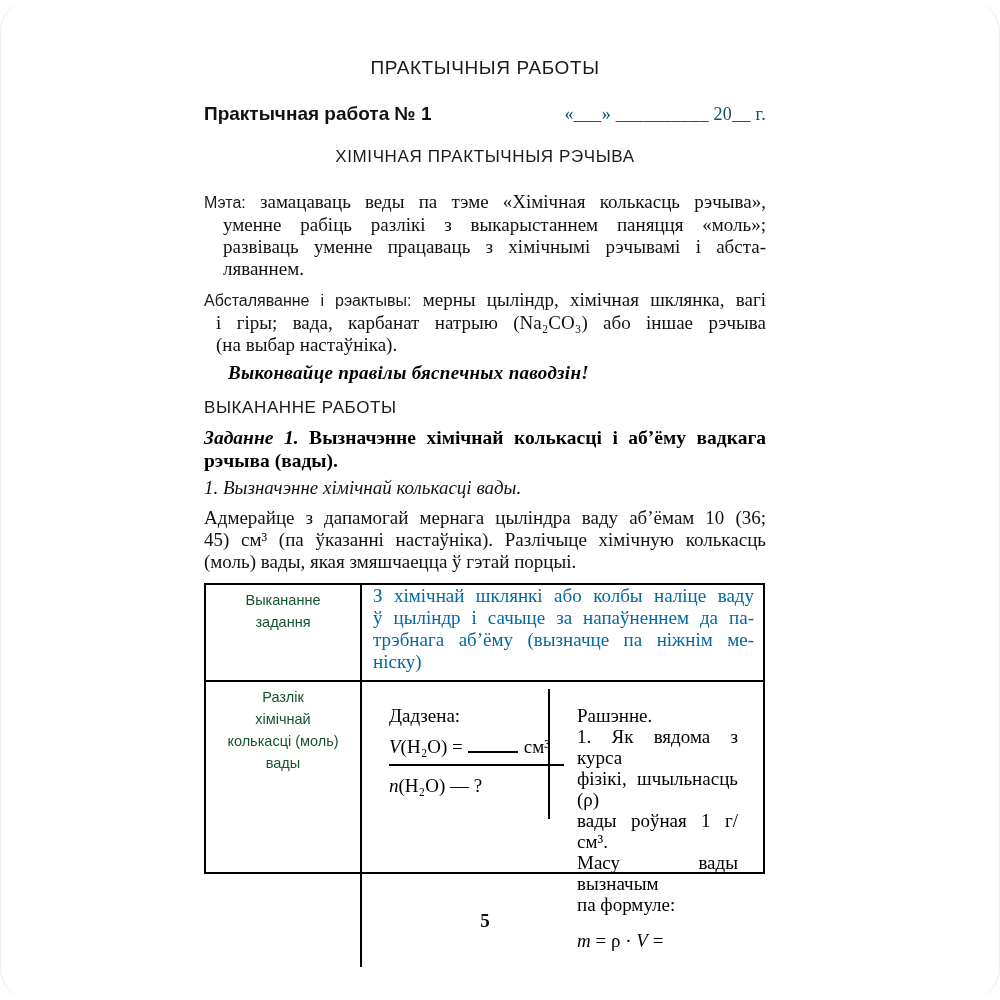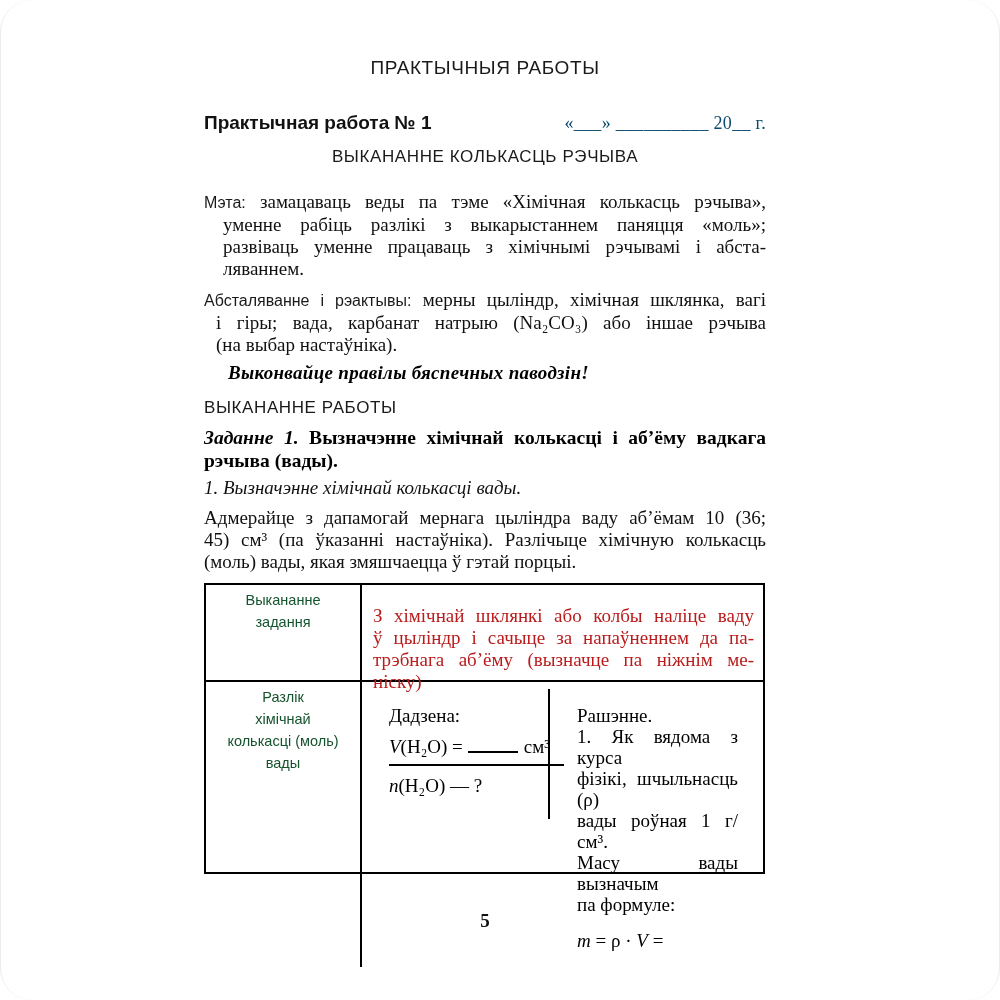--- a/index.html
+++ b/index.html
@@ -16,21 +16,21 @@
   .content-w { left:203px; width:562px; }
 
   .hdr-title {
     top:57px; left:203px; width:562px; text-align:center;
     font-family:"Liberation Sans","DejaVu Sans",sans-serif;
     font-size:19px; letter-spacing:0.6px; color:#1a1a1a;
   }
   .work-row { top:103px; display:flex; justify-content:space-between; align-items:baseline; }
   .work-title {
     font-family:"Liberation Sans","DejaVu Sans",sans-serif;
-    font-weight:bold; font-size:19px; color:#111;margin-top:9px;
+    font-weight:bold; font-size:19px; color:#111;
   }
   .date-blank {
     font-family:Liberation Serif, serif;
     font-size:18px; color:#0c4a6e; letter-spacing:0.3px;
   }
   .section-title {
     top:147px; left:203px; width:562px; text-align:center;
     font-family:"Liberation Sans","DejaVu Sans",sans-serif;
     font-size:17px; letter-spacing:0.6px; color:#1a1a1a;
   }
@@ -69,21 +69,21 @@
     border:2px solid #000; box-sizing:border-box;
     display:grid; grid-template-columns:156px 1fr; grid-template-rows:97px 1fr;
   }
   .cell { box-sizing:border-box; }
   .c-hdr {
     border-right:2px solid #000; text-align:center;
     font-family:"Liberation Sans","DejaVu Sans",sans-serif;
     font-size:14.5px; line-height:17.5px; color:#14532d; padding-top:7px;
   }
   .r1 { border-bottom:2px solid #000; }
-  .c-body { font-size:19px; line-height:22px; padding:20px 9px 0 11px; color:#b91c1c; }
+  .c-body { font-size:19px; line-height:22px; padding:0 9px 0 11px; color:#0369a1; }
   .row2-right { position:relative; display:flex; padding:16px; }
   .given-col { width:186px; box-sizing:border-box; padding:7px 0 0 11px; font-size:19px; }
   .given-title { line-height:22px; }
   .fline { margin-top:9px; white-space:nowrap; }
   .fvar { font-style:italic; }
   .blank-line {
     display:inline-block; width:50px; height:2px; background:#000;
     vertical-align:baseline; margin:0 6px 0 5px;
   }
   .given-rule { border-top:2px solid #000; margin:6px 0 4px 0; }
@@ -102,21 +102,21 @@
 
 <div class="page">
 
   <div class="abs hdr-title">ПРАКТЫЧНЫЯ РАБОТЫ</div>
 
   <div class="abs content-w work-row">
     <span class="work-title">Практычная работа № 1</span>
     <span class="date-blank">«___» __________ 20__ г.</span>
   </div>
 
-  <div class="abs section-title">ВЫКАНАННЕ КОЛЬКАСЦЬ РЭЧЫВА</div>
+  <div class="abs section-title">ХІМІЧНАЯ ПРАКТЫЧНЫЯ РЭЧЫВА</div>
 
   <div class="abs content-w bodyblock meta-block">
     <div class="tline just">
       <span class="sans-label">Мэта:</span>
       <span>замацаваць веды па тэме «Хімічная колькасць рэчыва»,</span>
     </div>
     <div class="meta-cont">
         <div class="tline just">уменне рабіць разлікі з выкарыстаннем паняцця «моль»;</div>
         <div class="tline just">развіваць уменне працаваць з хімічнымі рэчывамі і абста-</div>
         <div class="tline">ляваннем.</div>

